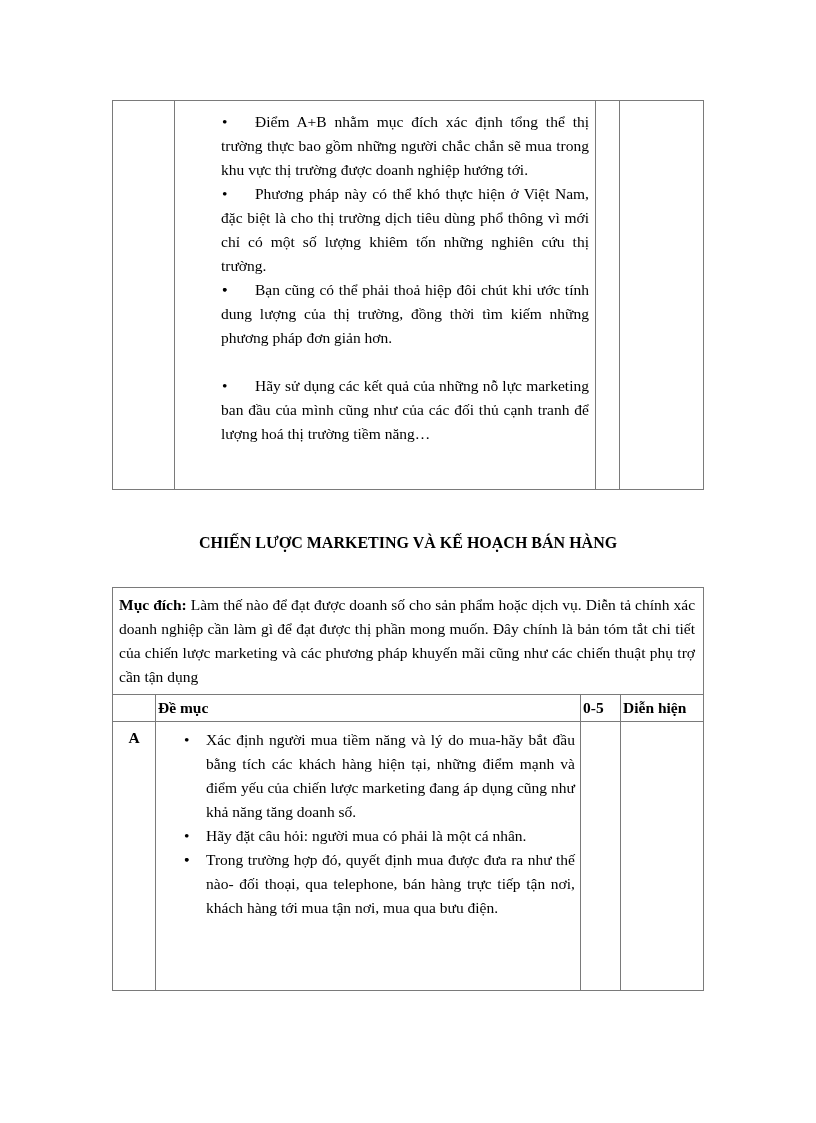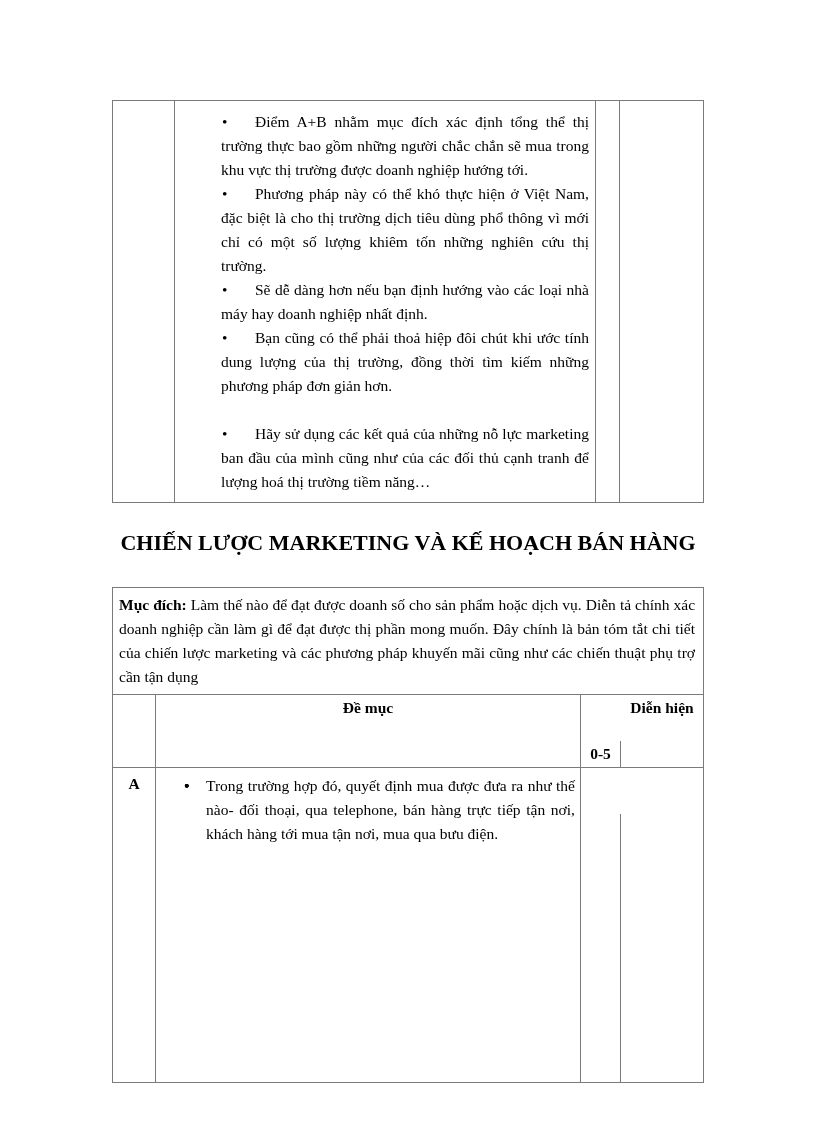--- a/index.html
+++ b/index.html
@@ -27,32 +27,32 @@
   .tt-action { flex: 1 1 auto; }
 
   .bullet-par { position: relative; margin: 0; text-indent: 34px; }
   .bullet-par .marker { position: absolute; left: 1px; top: 0; text-indent: 0; }
   .bullet-par.gap-before { margin-top: 24px; }
 
   
   .section-heading {
     position: absolute; top: 531px; left: 0; width: 816px;
     margin: 0; text-align: center;
-    font-size: 22px; font-weight: bold; line-height: 24px;
+    font-size: 16px; font-weight: bold; line-height: 24px;
   }
 
   
   .bottom-table { top: 587px; }
   .purpose-cell { flex: 1 1 auto; border-right: none; padding: 5px 8px 5px 6px; text-align: justify; }
   .bold { font-weight: bold; }
 
-  .header-row .cell { text-align: center; font-weight: bold; padding: 1px 2px; }
+  .header-row .cell { font-weight: bold; padding: 1px 2px; }
   .col-a      { flex: 0 0 43px; }
   .col-item   { flex: 0 0 425px; }
-  .col-score  { flex: 0 0 40px; margin-top: 46px; }
+  .col-score  { flex: 0 0 40px; }
   .col-action { flex: 1 1 auto; }
 
   .body-row { min-height: 268px; }
   .body-row .cell { min-height: 268px; }
   .a-label-cell { text-align: center; font-weight: bold; padding-top: 4px; }
   .a-bullets-cell { padding: 6px 5px 6px 0; text-align: justify; }
 
   .hang-bullet { position: relative; margin: 0; padding-left: 50px; }
   .hang-bullet .marker { position: absolute; left: 28px; top: 0; }
 </style>
@@ -64,21 +64,21 @@
   <div class="doc-table top-table">
     <div class="cell tt-left"></div>
     <div class="cell tt-main">
       <p class="bullet-par">
         <span class="marker">•</span><span>Điểm A+B nhằm mục đích xác định tổng thể thị trường thực bao gồm những người chắc chắn sẽ mua trong khu vực thị trường được doanh nghiệp hướng tới.</span>
       </p>
       <p class="bullet-par">
         <span class="marker">•</span><span>Phương pháp này có thể khó thực hiện ở Việt Nam, đặc biệt là cho thị trường dịch tiêu dùng phổ thông vì mới chỉ có một số lượng khiêm tốn những nghiên cứu thị trường.</span>
       </p>
       <p class="bullet-par">
-        <span class="marker">•</span><span>Sẽ dễ dàng hơn nếu bạn định hướng vào các loại nhà máy hay doanh nghiệp nhất định.</span>
+        <span class="marker">•</span>
       </p>
       <p class="bullet-par">
         <span class="marker">•</span><span>Bạn cũng có thể phải thoả hiệp đôi chút khi ước tính dung lượng của thị trường, đồng thời tìm kiếm những phương pháp đơn giản hơn.</span>
       </p>
       <p class="bullet-par gap-before">
         <span class="marker">•</span><span>Hãy sử dụng các kết quả của những nỗ lực marketing ban đầu của mình cũng như của các đối thủ cạnh tranh để lượng hoá thị trường tiềm năng…</span>
       </p>
     </div>
     <div class="cell tt-score"></div>
     <div class="cell tt-action last"></div>
@@ -98,24 +98,24 @@
       <div class="cell col-a"></div>
       <div class="cell col-item">Đề mục</div>
       <div class="cell col-score">0-5</div>
       <div class="cell col-action last">Diễn hiện</div>
     </div>
 
     <div class="t-row body-row">
       <div class="cell col-a a-label-cell">A</div>
       <div class="cell col-item a-bullets-cell">
         <p class="hang-bullet">
-          <span class="marker">•</span>
+          <span class="marker">•</span><span>Xác định người mua tiềm năng và lý do mua-hãy bắt đầu bằng tích các khách hàng hiện tại, những điểm mạnh và điểm yếu của chiến lược marketing đang áp dụng cũng như khả năng tăng doanh số.</span>
         </p>
         <p class="hang-bullet">
-          <span class="marker">•</span>
+          <span class="marker">•</span><span>Hãy đặt câu hỏi: người mua có phải là một cá nhân.</span>
         </p>
         <p class="hang-bullet">
           <span class="marker">•</span>
         </p>
         <p class="hang-bullet">
           <span class="marker">•</span><span>Trong trường hợp đó, quyết định mua được đưa ra như thế nào- đối thoại, qua telephone, bán hàng trực tiếp tận nơi, khách hàng tới mua tận nơi, mua qua bưu điện.</span>
         </p>
       </div>
       <div class="cell col-score"></div>
       <div class="cell col-action last"></div>

